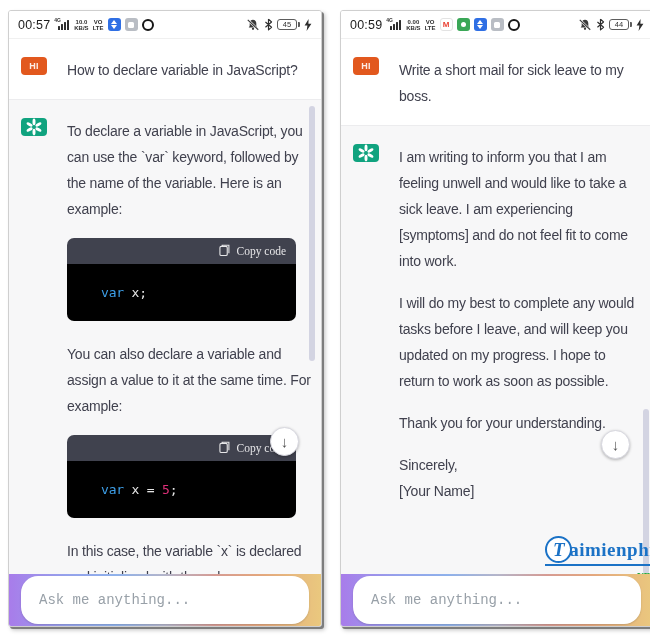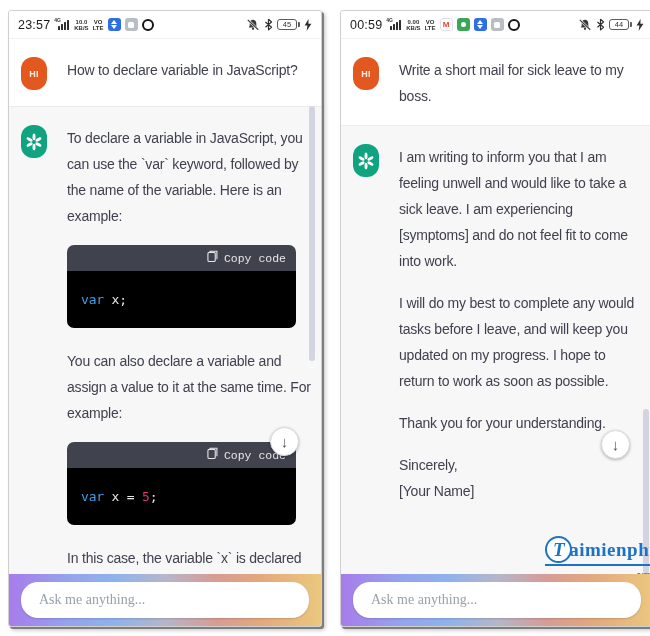--- a/index.html
+++ b/index.html
@@ -40,76 +40,76 @@
   .batt .cell { min-width:20px; height:11px; border:1px solid #5d5d5d; border-radius:3px;
                 font-size:7.5px; color:#333; display:flex; align-items:center; justify-content:center; padding:0 1px; background:#fff; }
   .batt .nub { width:2px; height:5px; background:#5d5d5d; border-radius:0 1px 1px 0; margin-left:1px; }
   .sticon svg { display:block; }
 
   
   .chat { height:calc(100% - 28px); display:flex; flex-direction:column; position:relative; }
   .row { display:flex; padding:18px 10px 16px 12px; gap:20px; }
   .row.user { background:#fff; border-bottom:1px solid #ececee; }
   .row.assistant { background:#f7f7f8; flex:1 1 auto; }
-  .avatar { width:26px; height:33px; border-radius:12px; flex:0 0 26px;
+  .avatar { width:26px; height:18px; border-radius:4px; flex:0 0 26px;
             display:flex; align-items:center; justify-content:center; }
   .avatar.user { background:#e2581e; color:rgba(255,255,255,.88); font-size:9px; font-weight:bold; letter-spacing:.3px; }
   .avatar.bot { background:#10a37f; }
   .msgcol { width:252px; font-size:14px; line-height:26px; color:#40414e; letter-spacing:-.2px; }
   .para { margin-bottom:16px; }
   .para:last-child { margin-bottom:0; }
 
   
   .codeblock { width:229px; border-radius:7px; overflow:hidden; margin:12px 0 20px 0; }
   .codehead { background:#40424e; height:26px; display:flex; align-items:center; justify-content:flex-end; padding:0 10px; }
-  .copybtn { display:flex; align-items:center; gap:6px; background:none; border:none; color:#e6e6e8; font-size:11.5px; font-family:Liberation Mono, monospace; cursor:pointer; }
+  .copybtn { display:flex; align-items:center; gap:6px; background:none; border:none; color:#e6e6e8; font-size:11.5px; font-family:Liberation Serif, serif; cursor:pointer; }
   .codebody { background:#000; padding:15px 0 15px 14px; }
   .codebody code { font-family:"DejaVu Sans Mono", monospace; font-size:13px; color:#e6e6e6; white-space:pre; }
-  .kw { color:#3d9fe8; }
+  .kw { color:#3d9fe8;margin-left:20px; }
   .num { color:#df3079; }
 
   
   .scrolldown { position:absolute; width:29px; height:29px; border-radius:50%;
                 background:#fff; border:1px solid #d7d7df; box-shadow:0 1px 3px rgba(0,0,0,.28);
                 display:flex; align-items:center; justify-content:center;
                 font-size:15px; color:#555; cursor:pointer; z-index:6; }
   .phone.left  .scrolldown { left:261px; top:416px; }
   .phone.right .scrolldown { left:260px; top:419px; }
 
   .scrollbar { position:absolute; width:6px; border-radius:3px; background:#d3d4e2; z-index:4; }
   .phone.left  .scrollbar { right:6px; top:95px;  height:255px; }
   .phone.right .scrollbar { right:4px; top:398px; height:165px; }
 
   
   .inputbar { position:absolute; left:0; right:0; bottom:0; height:52px; z-index:8;
               background:linear-gradient(90deg,#a87cea 0%,#96a2ec 18%,#8fb2ec 34%,#b5b6cb 50%,#d79c94 66%,#e4a77e 80%,#eac87e 100%);
               display:flex; align-items:center; padding:0 12px; }
-  .ask-input { width:100%; height:36px; border:none; border-radius:17px; background:#fff;
-               padding:0 18px; font-size:14px; font-family:Liberation Serif, serif; color:#333;
+  .ask-input { width:100%; height:48px; border:none; border-radius:17px; background:#fff;
+               padding:0 18px; font-size:14px; font-family:Liberation Mono, monospace; color:#333;
                box-shadow:0 1px 2px rgba(0,0,0,.15); outline:none; }
   .ask-input::placeholder { color:#98a0a8; }
 
   
   .watermark { position:absolute; right:-2px; top:525px; z-index:5; width:160px; text-align:right;
                font-family:"Liberation Serif", serif; }
   .wm-line { display:inline-flex; align-items:center; border-bottom:2px solid #1b72c6; padding-bottom:1px; }
   .wm-circle { width:27px; height:27px; border:2px solid #1b72c6; border-radius:50%; background:#fff;
                display:inline-flex; align-items:center; justify-content:center;
                font-style:italic; font-weight:bold; font-size:19px; color:#1b72c6; margin-right:-3px; }
   .wm-rest { font-weight:bold; font-size:19px; color:#1b72c6; letter-spacing:.5px; }
   .wm-tld { display:block; font-weight:bold; font-size:13px; color:#27a93f; margin-top:1px; padding-right:4px; }
 </style>
 </head>
 <body>
 
 <div class="phone left">
 
   <div class="status">
     <div class="st-left">
-      <span class="time">23:57</span>
+      <span class="time">00:57</span>
       <span class="sig">
         <span class="lbl">4G</span>
         <i class="b1"></i>
           <i class="b2"></i>
           <i class="b3"></i>
           <i class="b4"></i>
       </span>
       <span class="stack">
         <span>10.0</span>
           <span>KB/S</span>

